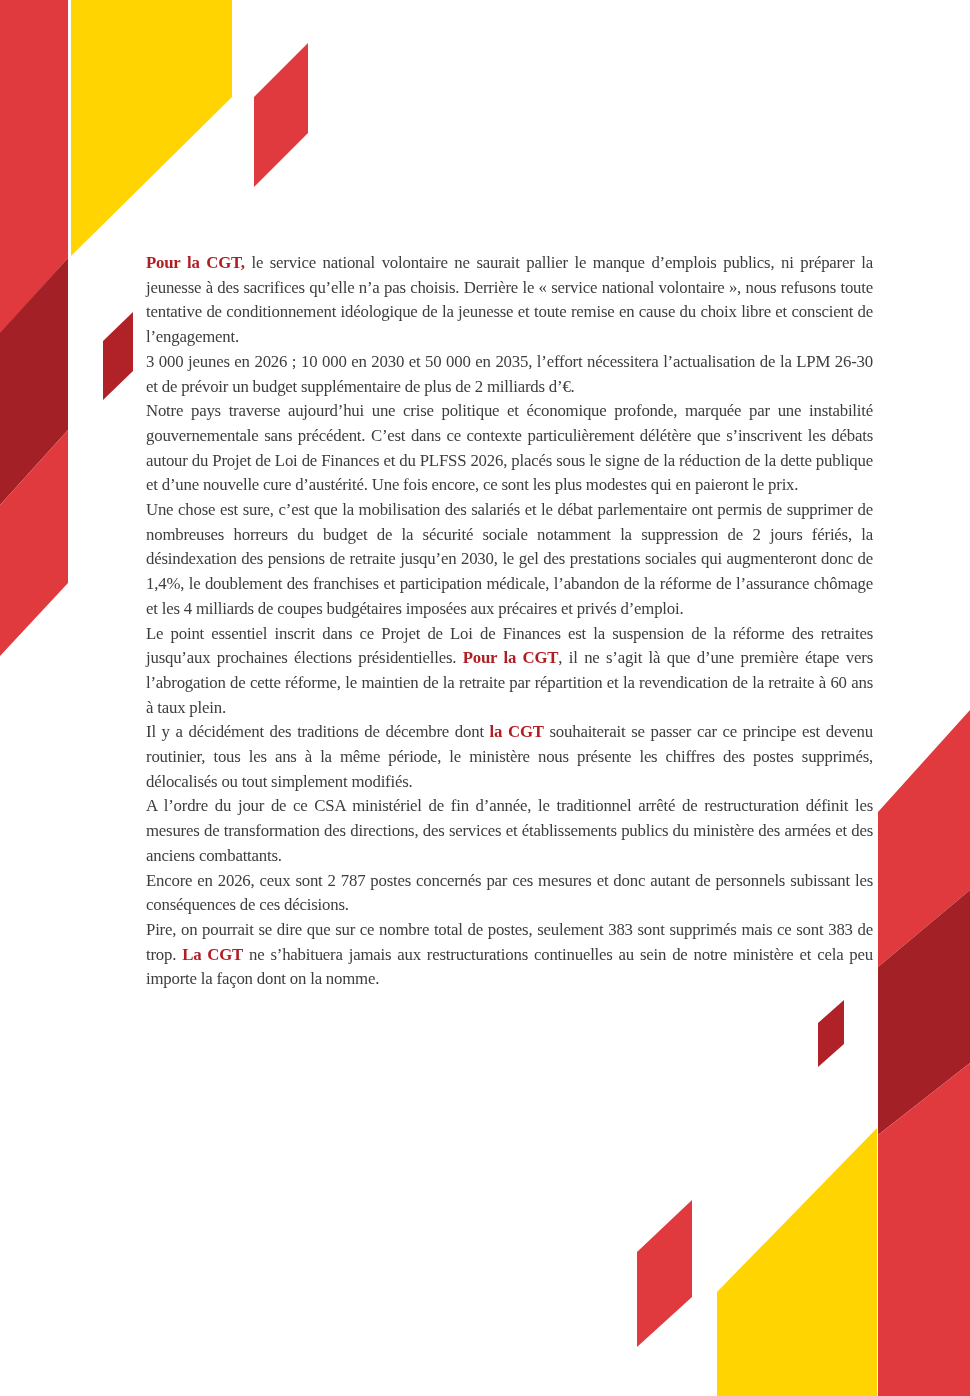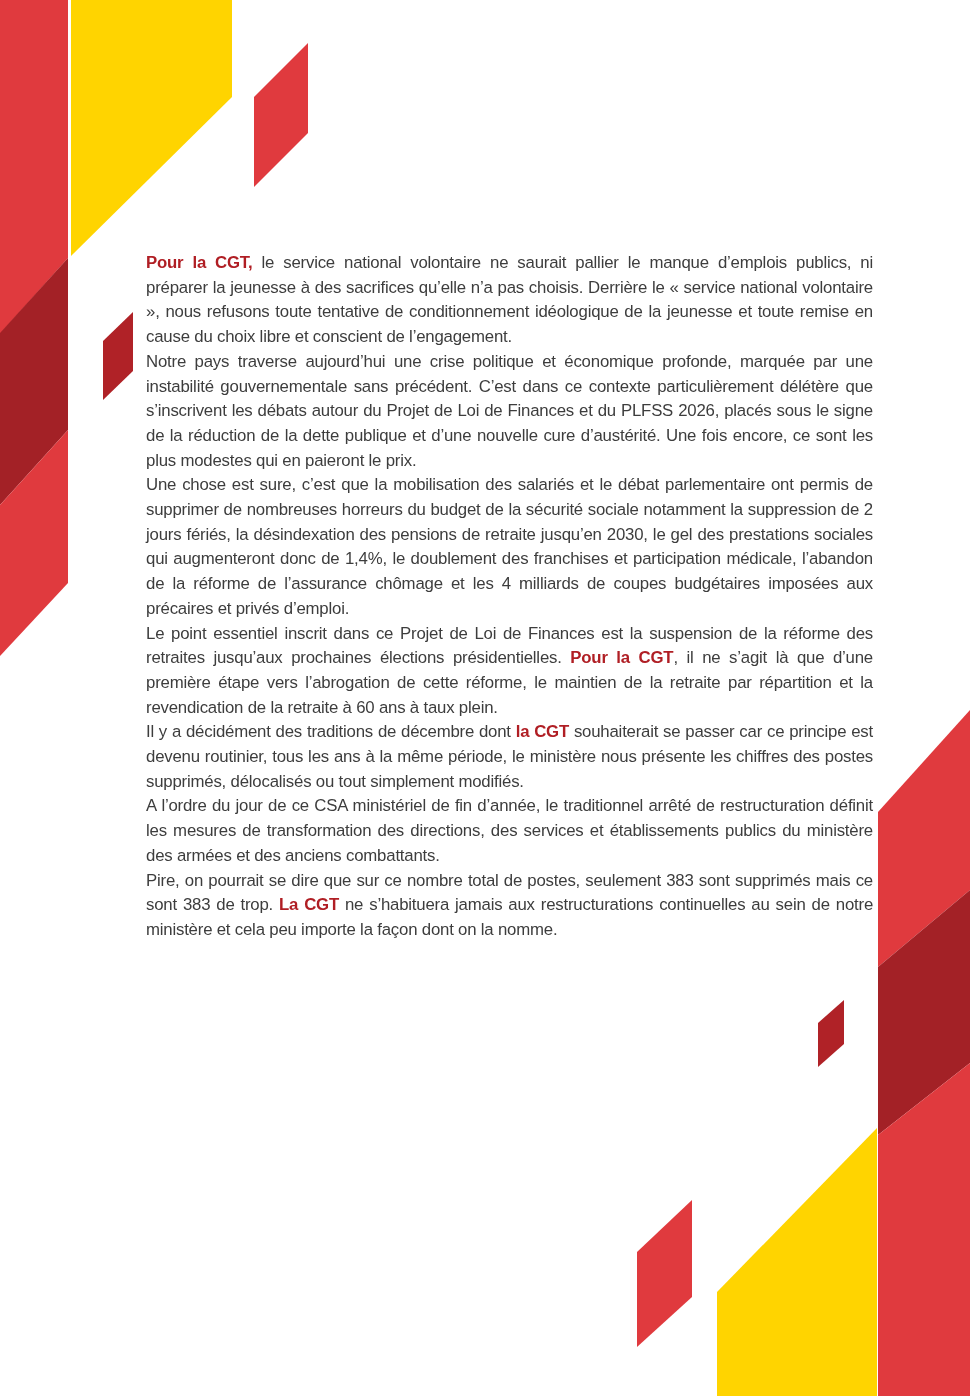--- a/index.html
+++ b/index.html
@@ -44,20 +44,21 @@
     clip-path:polygon(0 23px,26px 0,26px 44px,0 67px);}
 
   
   .article{
     position:absolute;z-index:1;
     left:146px;top:251px;width:727px;
     color:var(--body);
     font-size:16.8px;line-height:24.7px;
     letter-spacing:-0.2px;
     text-align:justify;
+    font-family:Liberation Serif, serif;
   }
   .article p{margin:0;padding:0;}
   .article .accent{color:var(--accent);font-weight:bold;}
 </style>
 </head>
 <body>
 
 <div class="page">
 
   <div class="deco deco-left-top-bar"></div>
@@ -72,21 +73,23 @@
     <div class="band band-dark-mid"></div>
     <div class="band band-bright-bottom"></div>
   </div>
 
   <div class="deco deco-yellow-bottom"></div>
   <div class="deco deco-parallelogram-bottom-mid"></div>
   <div class="deco deco-small-parallelogram-right"></div>
 
   <div class="article">
       <p><span class="accent">Pour la CGT,</span><span> le service national volontaire ne saurait pallier le manque d’emplois publics, ni préparer la jeunesse à des sacrifices qu’elle n’a pas choisis. Derrière le « service national volontaire », nous refusons toute tentative de conditionnement idéologique de la jeunesse et toute remise en cause du choix libre et conscient de l’engagement.</span></p>
+      <p><span>3 000 jeunes en 2026 ; 10 000 en 2030 et 50 000 en 2035, l’effort nécessitera l’actualisation de la LPM 26-30 et de prévoir un budget supplémentaire de plus de 2 milliards d’€.</span></p>
       <p><span>Notre pays traverse aujourd’hui une crise politique et économique profonde, marquée par une instabilité gouvernementale sans précédent. C’est dans ce contexte particulièrement délétère que s’inscrivent les débats autour du Projet de Loi de Finances et du PLFSS 2026, placés sous le signe de la réduction de la dette publique et d’une nouvelle cure d’austérité. Une fois encore, ce sont les plus modestes qui en paieront le prix.</span></p>
       <p><span>Une chose est sure, c’est que la mobilisation des salariés et le débat parlementaire ont permis de supprimer de nombreuses horreurs du budget de la sécurité sociale notamment la suppression de 2 jours fériés, la désindexation des pensions de retraite jusqu’en 2030, le gel des prestations sociales qui augmenteront donc de 1,4%, le doublement des franchises et participation médicale, l’abandon de la réforme de l’assurance chômage et les 4 milliards de coupes budgétaires imposées aux précaires et privés d’emploi.</span></p>
       <p><span>Le point essentiel inscrit dans ce Projet de Loi de Finances  est la suspension de la réforme des retraites jusqu’aux prochaines élections présidentielles. </span><span class="accent">Pour la CGT</span><span>, il ne s’agit là que d’une première étape vers l’abrogation de cette réforme, le maintien de la retraite par répartition et la revendication de la retraite à 60 ans à taux plein.</span></p>
       <p><span>Il y a décidément des traditions de décembre dont </span><span class="accent">la CGT</span><span> souhaiterait se passer car ce principe est devenu routinier, tous les ans à la même période, le ministère nous présente les chiffres des postes supprimés, délocalisés ou tout simplement modifiés.</span></p>
       <p><span>A l’ordre du jour de ce CSA ministériel de fin d’année, le traditionnel arrêté de restructuration définit les mesures de transformation des directions, des services et établissements publics du ministère des armées et des anciens combattants.</span></p>
+      <p><span>Encore en 2026, ceux sont 2 787 postes concernés par ces mesures et donc autant de personnels subissant les conséquences de ces décisions.</span></p>
       <p><span>Pire, on pourrait se dire que sur ce nombre total de postes, seulement 383 sont supprimés mais ce sont 383 de trop. </span><span class="accent">La CGT</span><span> ne s’habituera jamais aux restructurations continuelles au sein de notre ministère et cela peu importe la façon dont on la nomme.</span></p>
     </div>
 
 </div>
 
 </body></html>

